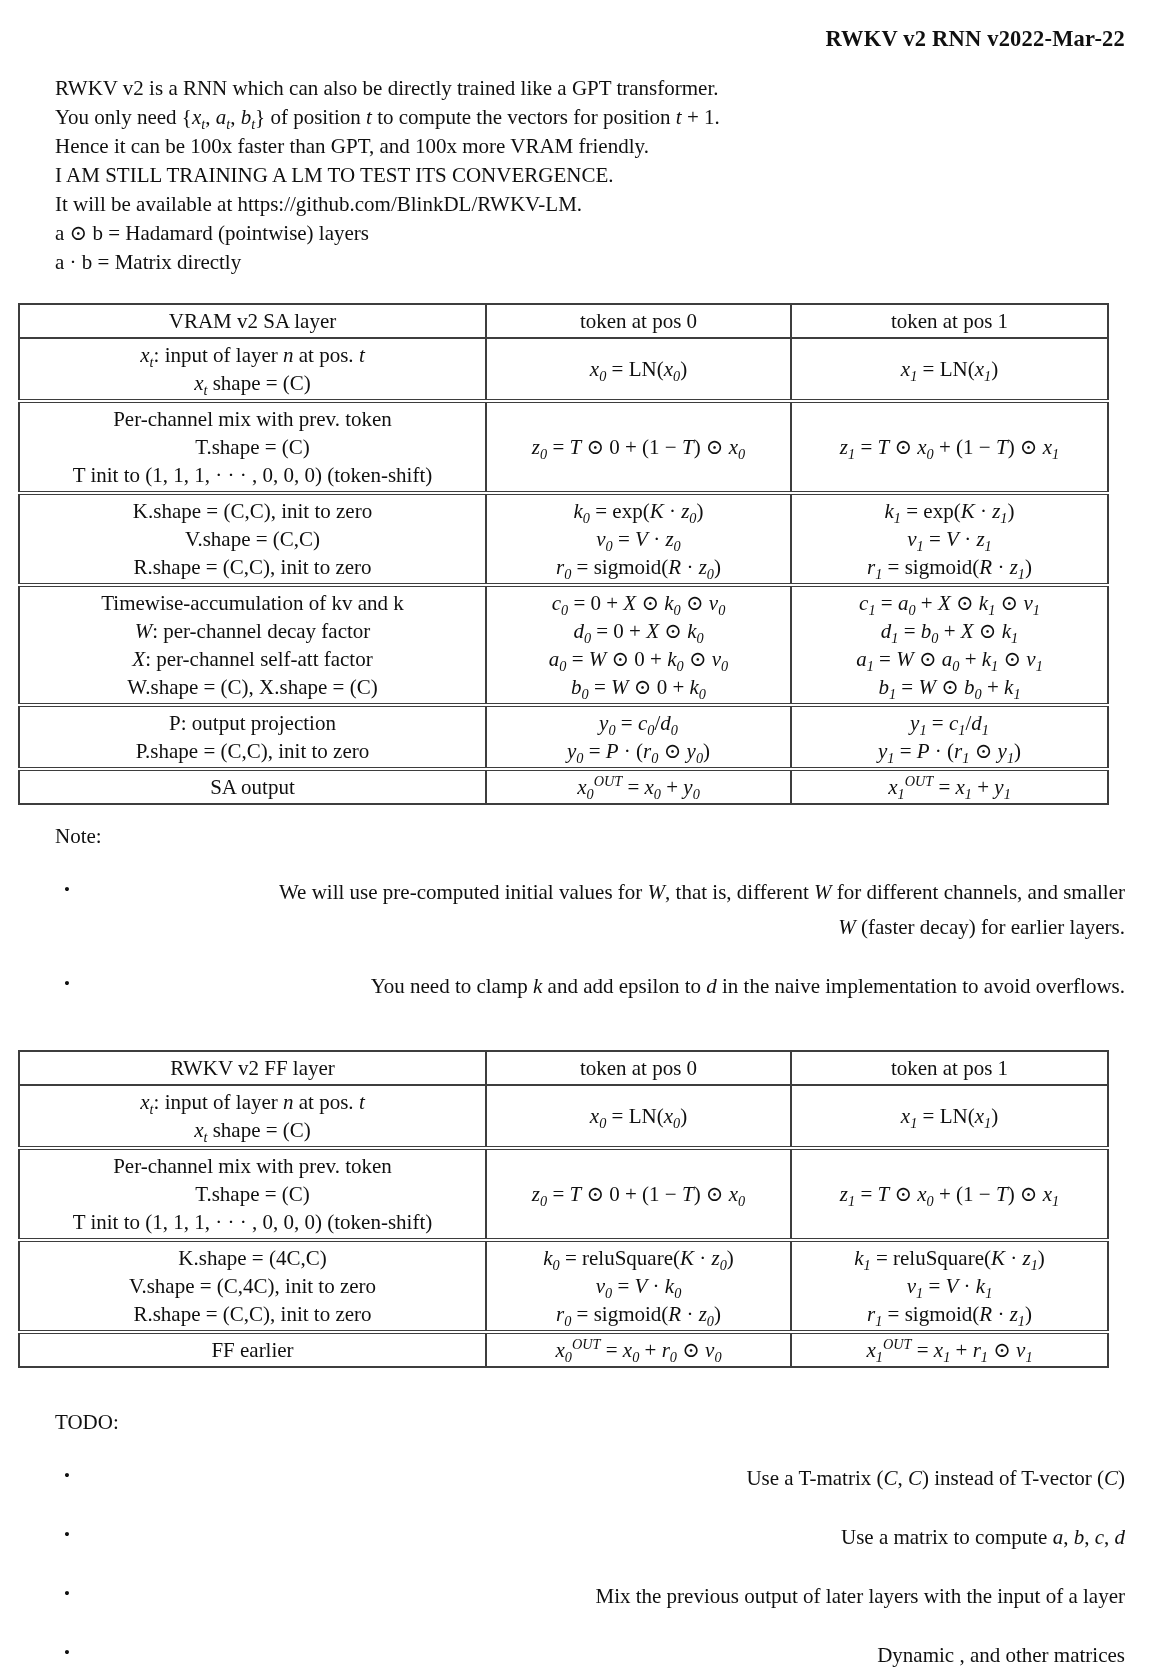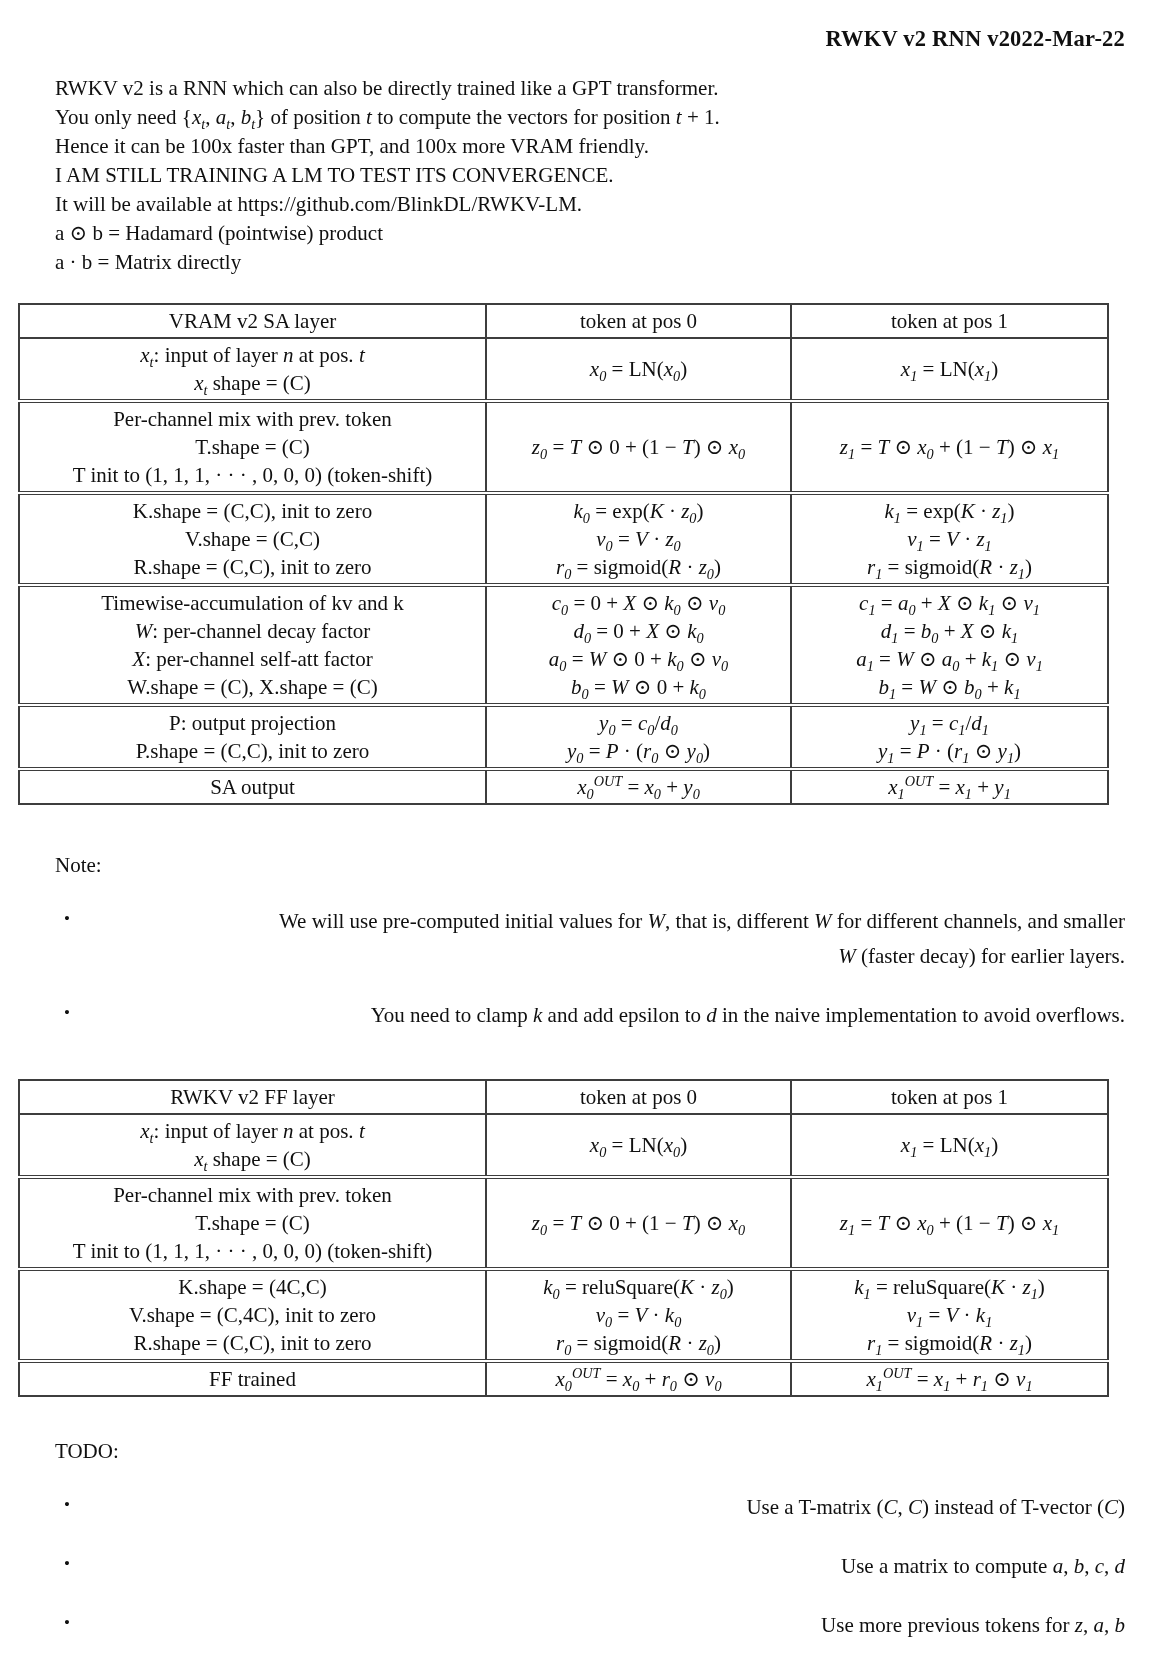--- a/index.html
+++ b/index.html
@@ -25,21 +25,21 @@
   table.ltable.sa{margin-top:26px;}
   table.ltable.ff{margin-top:46px;padding-left:48px;}
   .ltable th,.ltable td{
     border:2px solid #3d3d3d;
     font-weight:normal;text-align:center;vertical-align:middle;
     padding:2px 8px;line-height:28px;font-size:21px;
   }
   .ltable tbody tr+tr td{border-top:4px double #3d3d3d;}
   col.c1{width:467px;}col.c2{width:305px;}col.c3{width:317px;}
   .heading{line-height:29px;}
-  .heading.note{margin-top:46px;}
+  .heading.note{margin-top:17px;}
   .heading.todo{margin-top:40px;}
   ul.blist{list-style:none;margin:0;padding:0;}
   ul.blist li{
     position:relative;padding-left:33px;line-height:35px;margin-top:24px;text-align:right;
   }
   ul.blist.note li{margin-top:24px;}
   ul.blist.todo li{margin-top:24px;}
   ul.blist li::before{
     content:"\2022";position:absolute;left:9px;top:0;
     font-size:17px;line-height:29px;color:#101010;
@@ -51,21 +51,21 @@
 <div class="page">
 
   <div class="title">RWKV v2 RNN v2022-Mar-22</div>
 
   <div class="intro">
     <div class="iline">RWKV v2 is a RNN which can also be directly trained like a GPT transformer.</div>
     <div class="iline">You only need {<i>x<sub>t</sub></i>, <i>a<sub>t</sub></i>, <i>b<sub>t</sub></i>} of position <i>t</i> to compute the vectors for position <i>t</i> + 1.</div>
     <div class="iline">Hence it can be 100x faster than GPT, and 100x more VRAM friendly.</div>
     <div class="iline">I AM STILL TRAINING A LM TO TEST ITS CONVERGENCE.</div>
     <div class="iline">It will be available at https://github.com/BlinkDL/RWKV-LM.</div>
-    <div class="iline">a ⊙ b = Hadamard (pointwise) product</div>
+    <div class="iline">a ⊙ b = Hadamard (pointwise) layers</div>
     <div class="iline">a · b = Matrix directly</div>
   </div>
 
   <table class="ltable sa">
     <colgroup>
         <col class="c1">
         <col class="c2">
         <col class="c3">
       </colgroup>
     <thead>
@@ -138,29 +138,28 @@
         <td>Per-channel mix with prev. token<br>T.shape = (C)<br>T init to (1, 1, 1, · · · , 0, 0, 0) (token-shift)</td>
         <td><i>z<sub>0</sub></i> = <i>T</i> ⊙ 0 + (1 − <i>T</i>) ⊙ <i>x<sub>0</sub></i></td>
         <td><i>z<sub>1</sub></i> = <i>T</i> ⊙ <i>x<sub>0</sub></i> + (1 − <i>T</i>) ⊙ <i>x<sub>1</sub></i></td>
       </tr>
       <tr>
         <td>K.shape = (4C,C)<br>V.shape = (C,4C), init to zero<br>R.shape = (C,C), init to zero</td>
         <td><i>k<sub>0</sub></i> = reluSquare(<i>K</i> · <i>z<sub>0</sub></i>)<br><i>v<sub>0</sub></i> = <i>V</i> · <i>k<sub>0</sub></i><br><i>r<sub>0</sub></i> = sigmoid(<i>R</i> · <i>z<sub>0</sub></i>)</td>
         <td><i>k<sub>1</sub></i> = reluSquare(<i>K</i> · <i>z<sub>1</sub></i>)<br><i>v<sub>1</sub></i> = <i>V</i> · <i>k<sub>1</sub></i><br><i>r<sub>1</sub></i> = sigmoid(<i>R</i> · <i>z<sub>1</sub></i>)</td>
       </tr>
       <tr>
-        <td>FF trained</td>
+        <td>FF earlier</td>
         <td><i>x<sub>0</sub><sup>OUT</sup></i> = <i>x<sub>0</sub></i> + <i>r<sub>0</sub></i> ⊙ <i>v<sub>0</sub></i></td>
         <td><i>x<sub>1</sub><sup>OUT</sup></i> = <i>x<sub>1</sub></i> + <i>r<sub>1</sub></i> ⊙ <i>v<sub>1</sub></i></td>
       </tr>
     </tbody>
   </table>
 
   <div class="heading todo">TODO:</div>
   <ul class="blist todo">
     <li>Use a T-matrix (<i>C</i>, <i>C</i>) instead of T-vector (<i>C</i>)</li>
     <li>Use a matrix to compute <i>a</i>, <i>b</i>, <i>c</i>, <i>d</i></li>
-    <li>Use more previous tokens for <i>z</i>, <i>a</i>, <i>b</i></li>
     <li>Mix the previous output of later layers with the input of a layer</li>
     <li>Dynamic ,  and other matrices</li>
   </ul>
 
 </div>
 
 </body></html>

